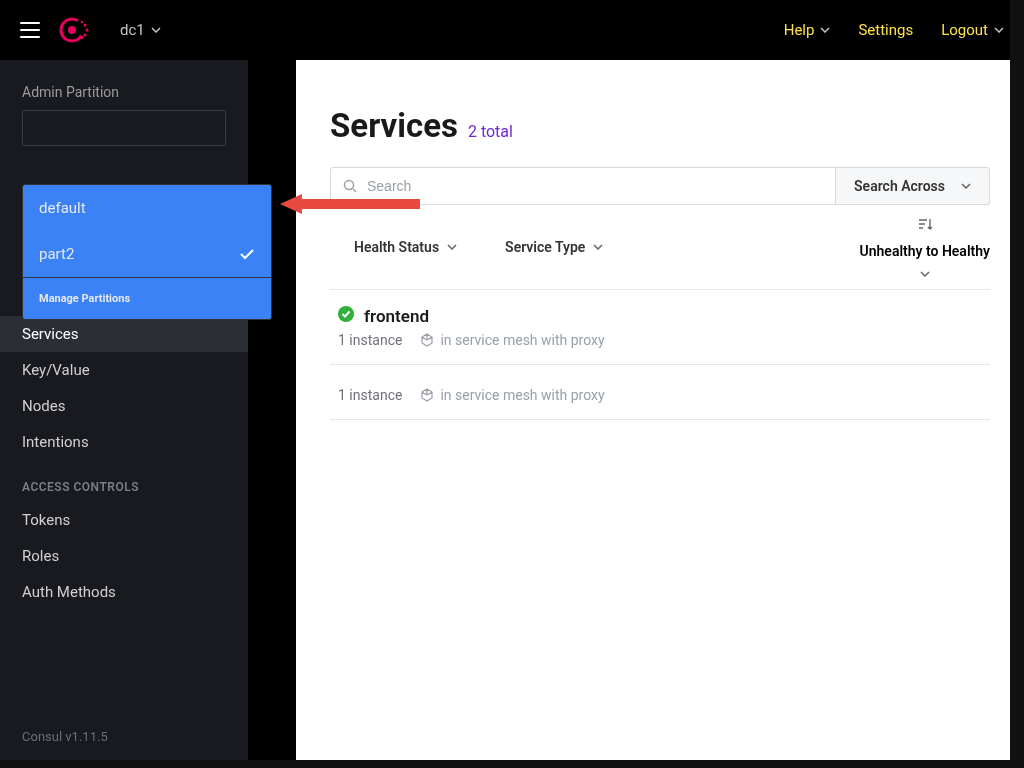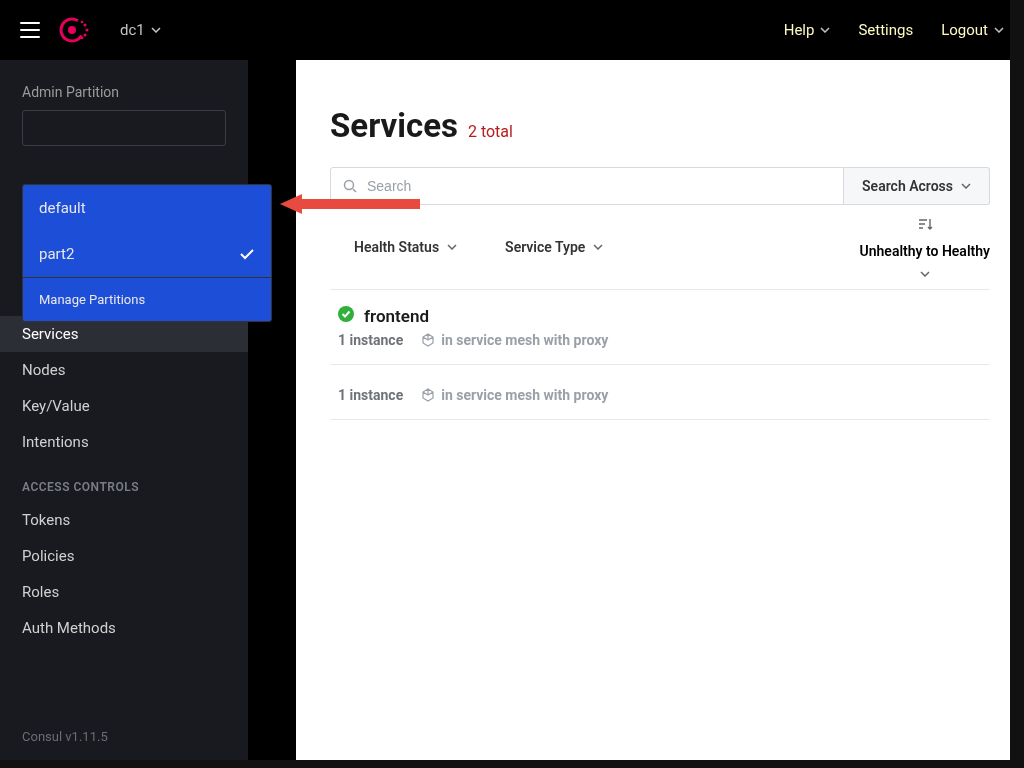--- a/index.html
+++ b/index.html
@@ -5,60 +5,60 @@
     * { margin: 0; padding: 0; box-sizing: border-box; }
     body { font-family: -apple-system, BlinkMacSystemFont, "Segoe UI", Roboto, sans-serif; background: #000; width: 1024px; height: 768px; overflow: hidden; position: relative; }
     
     .topbar { height: 60px; background: #000; display: flex; align-items: center; padding: 0 20px; justify-content: space-between; }
     .topbar-left { display: flex; align-items: center; gap: 18px; }
     .hamburger { width: 20px; height: 16px; display: flex; flex-direction: column; justify-content: space-between; cursor: pointer; }
     .hamburger span { display: block; height: 2px; background: #fff; border-radius: 1px; }
     .logo { width: 32px; height: 32px; position: relative; }
     .dc-selector { color: #c4c4c4; font-size: 15px; display: flex; align-items: center; gap: 6px; cursor: pointer; margin-left: 12px; }
     .topbar-right { display: flex; align-items: center; gap: 28px; }
-    .topbar-link { color: #fef9c3; font-size: 15px; cursor: pointer; display: flex; align-items: center; gap: 6px; text-align: center; }
+    .topbar-link { color: #fde047; font-size: 15px; cursor: pointer; display: flex; align-items: center; gap: 6px; text-align: center; }
     
     .sidebar { position: absolute; top: 60px; left: 0; width: 248px; height: 708px; background: #181a1f; padding: 24px 0; }
     .sidebar-label { color: #9b9b9b; font-size: 14px; padding: 0 22px 10px; }
     .partition-selector { margin: 0 22px; border: 1px solid #3a3d44; border-radius: 3px; height: 36px; }
     
-    .partition-dropdown { position: absolute; top: 124px; left: 22px; width: 250px; background: #1d4ed8; border: 1px solid #333; border-radius: 3px; z-index: 100; }
+    .partition-dropdown { position: absolute; top: 124px; left: 22px; width: 250px; background: #3b82f6; border: 1px solid #333; border-radius: 3px; z-index: 100; }
     .partition-option { padding: 14px 16px; color: #e8e8e8; font-size: 15px; cursor: pointer; display: flex; justify-content: space-between; align-items: center; }
     .partition-divider { height: 1px; background: #333; }
-    .partition-manage { padding: 14px 16px; color: #e8e8e8; font-size: 13px; cursor: pointer; }
+    .partition-manage { padding: 14px 16px; color: #e8e8e8; font-size: 11px; cursor: pointer; font-weight: bold; }
     .checkmark { width: 16px; height: 12px; }
     
     .red-arrow { position: absolute; top: 192px; left: 280px; z-index: 99; }
     
     .nav-section { margin-top: 170px; }
     .nav-item { padding: 9px 22px; color: #d0d0d0; font-size: 15px; cursor: pointer; }
     .nav-item.active { background: #2b2e35; color: #fff; }
     .nav-header { padding: 20px 22px 8px; color: #7a7d85; font-size: 12px; letter-spacing: 0.5px; font-weight: 600; }
     
     .version { position: absolute; bottom: 24px; left: 22px; color: #6a6d75; font-size: 13px; }
     
     .main { position: absolute; top: 60px; left: 296px; right: 0; height: 708px; background: #fff; padding: 46px 34px; }
     .page-title { display: flex; align-items: baseline; gap: 10px; margin-bottom: 22px; }
     .page-title h1 { font-size: 33px; font-weight: 700; color: #1a1a1a; }
-    .page-title .count { font-size: 16px; color: #b91c1c; }
+    .page-title .count { font-size: 16px; color: #6d28d9; }
     
     .search-row { display: flex; gap: 0; margin-bottom: 0; }
     .search-box { flex: 1; border: 1px solid #d6d9dd; border-radius: 3px 0 0 3px; height: 38px; display: flex; align-items: center; padding: 12px 12px; gap: 10px; }
     .search-box input { border: none; outline: none; font-size: 14px; flex: 1; color: #333; }
     .search-box input::placeholder { color: #9aa0a8; }
-    .search-across { border: 1px solid #d6d9dd; border-left: none; border-radius: 0 3px 3px 0; height: 38px; padding: 0 18px; display: flex; align-items: center; gap: 8px; font-size: 14px; color: #333; font-weight: 600; cursor: pointer; background: #f6f7f8; }
+    .search-across { border: 1px solid #d6d9dd; border-left: none; border-radius: 0 3px 3px 0; height: 38px; padding: 0 18px; display: flex; align-items: center; gap: 16px; font-size: 14px; color: #333; font-weight: 600; cursor: pointer; background: #f6f7f8; }
     
     .filters-row { display: flex; align-items: center; padding: 12px 0; border-bottom: 1px solid #e6e8eb; gap: 48px; }
     .filter { display: flex; align-items: center; gap: 8px; font-size: 14px; color: #333; font-weight: 600; cursor: pointer; }
     .filter-right { margin-left: auto; display: flex; align-items: center; gap: 12px; flex-direction: column; }
     
     .service-row { padding: 16px 8px; border-bottom: 1px solid #e6e8eb; }
     .service-head { display: flex; align-items: flex-start; gap: 10px; }
     .service-name { font-size: 17px; font-weight: 600; color: #1a1a1a; }
-    .service-meta { display: flex; align-items: flex-start; gap: 18px; margin-top: 6px; padding-left: 0; font-weight: bold; }
+    .service-meta { display: flex; align-items: flex-start; gap: 18px; margin-top: 6px; padding-left: 0; }
     .service-instances { font-size: 14px; color: #6f7278; }
     .service-mesh { display: flex; align-items: center; gap: 6px; font-size: 14px; color: #9aa0a8; }
     .status-check { width: 16px; height: 16px; }
     .mesh-icon-svg { width: 14px; height: 14px; }
     
     .chevron { width: 10px; height: 6px; }
     .search-icon-svg { width: 14px; height: 14px; }
     .sort-icon-svg { width: 16px; height: 14px; }
     
     .frame-border-right { position: absolute; top: 0; right: 0; width: 14px; height: 768px; background: #111; }
@@ -124,26 +124,25 @@
       <svg class="checkmark" viewBox="0 0 16 12">
           <path d="M2 6 L6 10 L14 2" stroke="#fff" stroke-width="2" fill="none"></path>
         </svg>
     </div>
     <div class="partition-divider"></div>
     <div class="partition-manage">Manage Partitions</div>
   </div>
 
   <div class="nav-section">
     <div class="nav-item active">Services</div>
+    <div class="nav-item">Key/Value</div>
     <div class="nav-item">Nodes</div>
-    <div class="nav-item">Key/Value</div>
     <div class="nav-item">Intentions</div>
     <div class="nav-header">ACCESS CONTROLS</div>
     <div class="nav-item">Tokens</div>
-    <div class="nav-item">Policies</div>
     <div class="nav-item">Roles</div>
     <div class="nav-item">Auth Methods</div>
   </div>
 
   <div class="version">Consul v1.11.5</div>
 </div>
 
 <svg class="red-arrow" width="140" height="24" viewBox="0 0 140 24">
   <path d="M140 12 L18 12" stroke="#e84a3f" stroke-width="10" stroke-linecap="round"></path>
   <path d="M0 12 L22 2 L22 22 Z" fill="#e84a3f"></path>

